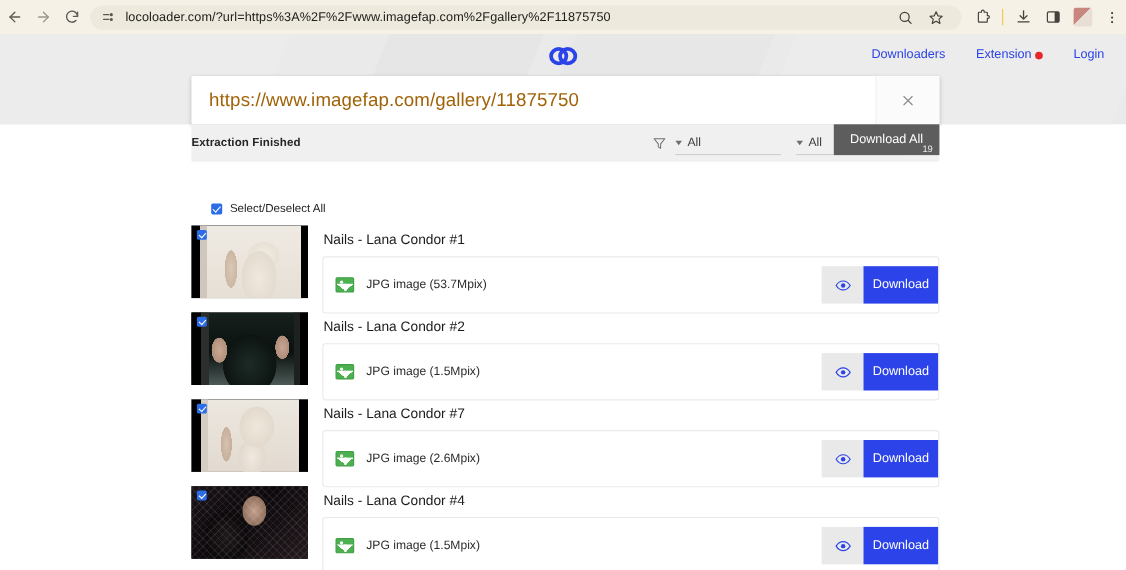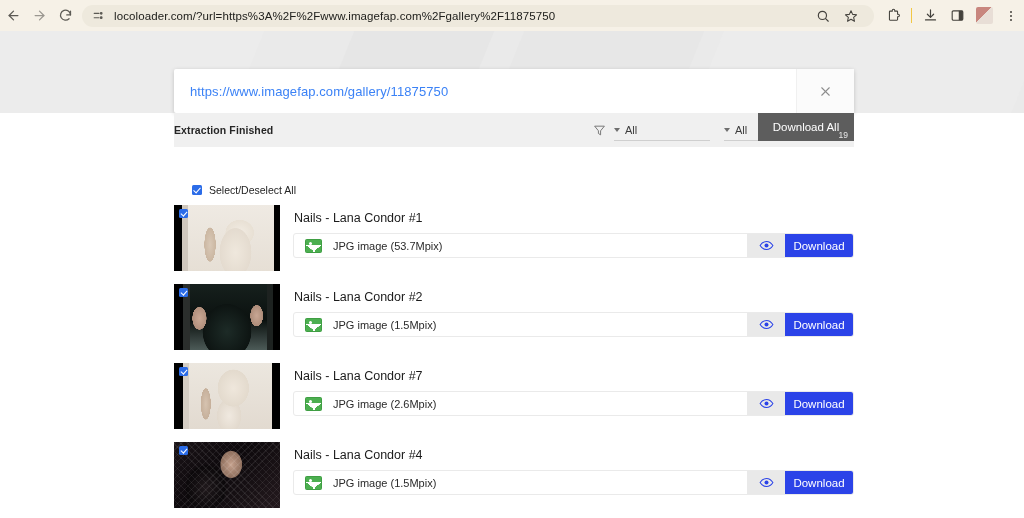--- a/index.html
+++ b/index.html
@@ -100,21 +100,21 @@
     width: 680px; height: 44px;
     background: #ffffff;
     box-shadow: 0 1px 4px rgba(0,0,0,.18);
     display: flex; align-items: stretch;
     border-radius: 2px;
   }
   .url-value {
     flex: 1 1 auto;
     display: flex; align-items: center;
     padding-left: 16px;
-    font-size: 13px; color: #3b82f6;
+    font-size: 17px; color: #a16207;
     letter-spacing: .1px;
   }
   .url-clear {
     width: 58px;
     display: flex; align-items: center; justify-content: center;
     color: #8a8a8a;
     background: #fbfbfb;
     border-left: 1px solid #f0f0f0;
   }
 
@@ -241,21 +241,21 @@
       radial-gradient(ellipse 26px 30px at 30% 70%, #20191c 0%, #0b080a 75%, transparent 78%),
       linear-gradient(135deg, #1a1317 0%, #0d090c 45%, #241a1e 100%);
   }
 
   .row-title {
     position: absolute; left: 120px; top: 6px;
     font-size: 12.5px; color: #1b1b1b;
   }
   .info-bar {
     position: absolute; left: 119px; top: 28px;
-    width: 561px; height: 25px;
+    width: 561px; height: 52px;
     background: #ffffff;
     border: 1px solid #eaeaea;
     border-radius: 3px;
     display: flex; align-items: center;
     overflow: hidden;
   }
   .file-icon {
     width: 17px; height: 14px;
     margin-left: 11px; margin-right: 11px;
     flex: 0 0 auto;
@@ -375,20 +375,36 @@
     </div>
   </div>
 </div>
 
 <div class="hero">
   <div class="stripe s4"></div>
   <div class="stripe s1"></div>
   <div class="stripe s2"></div>
   <div class="stripe s3"></div>
 
+  <div class="site-header">
+    <div class="logo">
+      <svg width="28" height="18" viewBox="0 0 34 22">
+        <ellipse cx="12" cy="11" rx="8.5" ry="8" fill="none" stroke="#2b43e8" stroke-width="4.2"></ellipse>
+        <ellipse cx="22" cy="11" rx="8.5" ry="8" fill="none" stroke="#2b43e8" stroke-width="4.2"></ellipse>
+      </svg>
+    </div>
+    <div class="nav-links">
+      <a class="nav-link" href="#">Downloaders</a>
+      <span class="ext-wrap">
+        <a class="nav-link" href="#">Extension</a>
+        <span class="red-dot"></span>
+      </span>
+      <a class="nav-link plain" href="#">Login</a>
+    </div>
+  </div>
 </div>
 
 <div class="url-card">
   <div class="url-value" title="Paste a link here">https://www.imagefap.com/gallery/11875750</div>
   <div class="url-clear">
     <svg width="15" height="15" viewBox="0 0 24 24" fill="none" stroke="#8d8d8d" stroke-width="1.7" stroke-linecap="round">
         <line x1="6" y1="6" x2="18" y2="18"></line>
         <line x1="18" y1="6" x2="6" y2="18"></line>
       </svg>
   </div>

